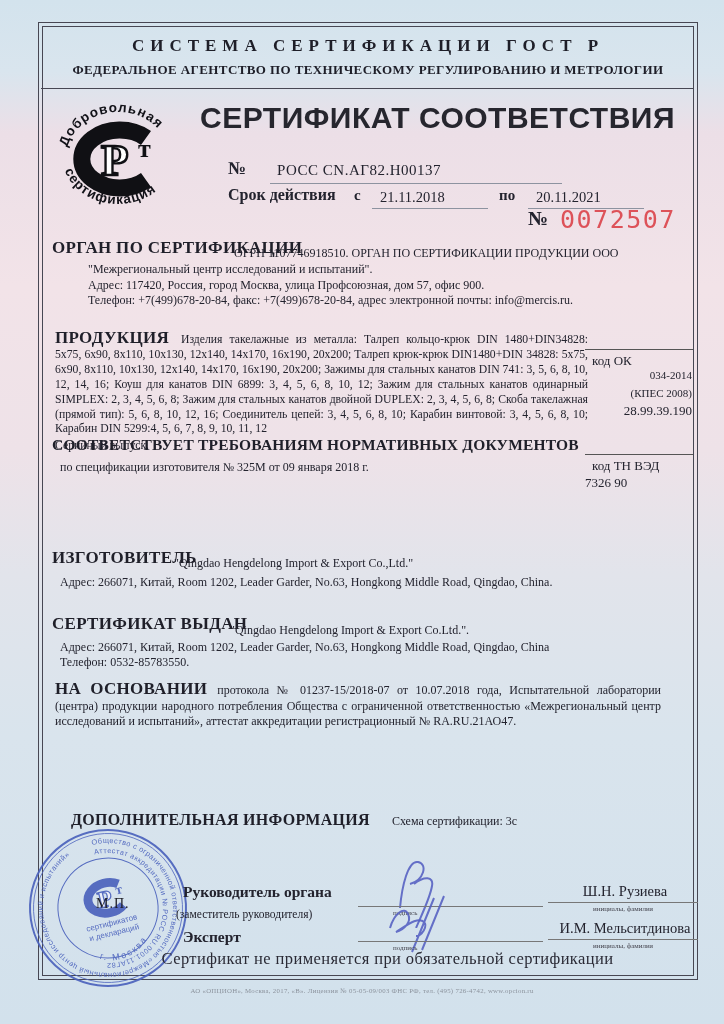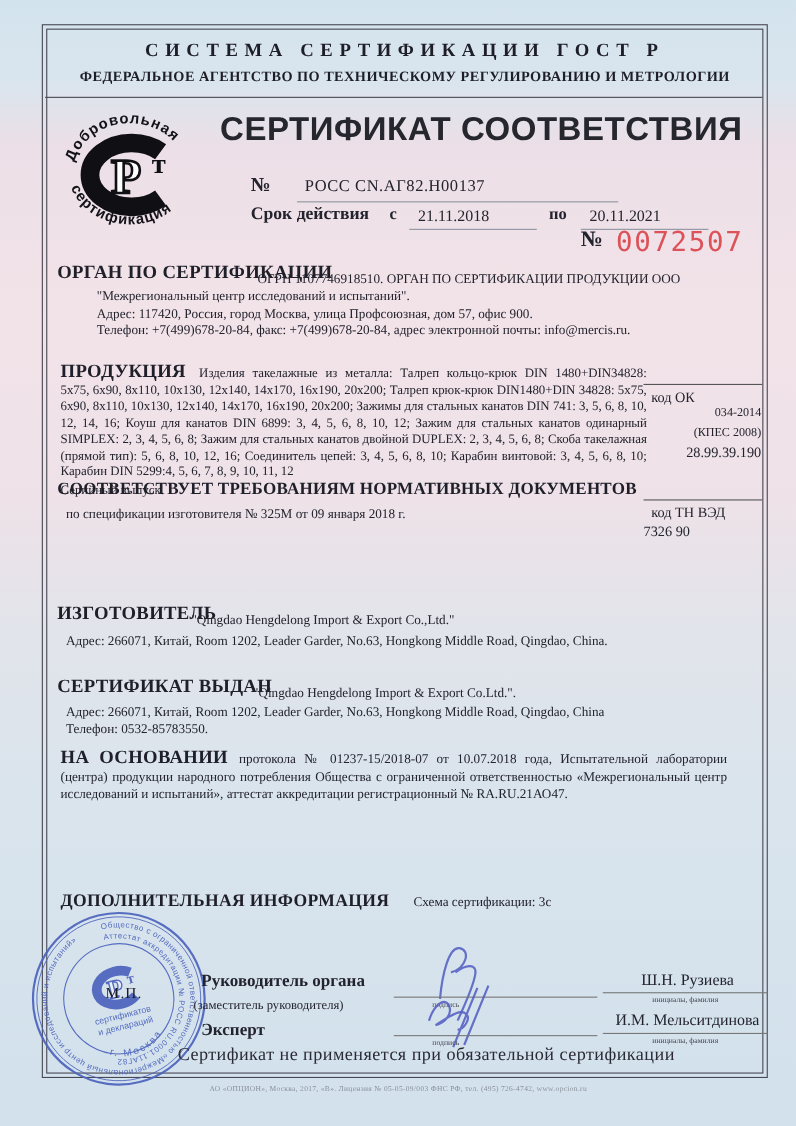--- a/index.html
+++ b/index.html
@@ -31,21 +31,21 @@
   .prod .sec-h{margin-right:12px;}
   .serial{display:block;margin-top:2px;text-align:left;}
   .code-label{font-size:13px;}
   .code-vals{left:585px;top:366px;width:107px;text-align:right;font-size:11px;line-height:18px;}
   .code-big{font-size:13px;}
   .tnved-val{left:585px;top:475px;width:107px;text-align:left;font-size:13px;}
   .note12{font-size:12px;}
   .basis{left:55px;top:681px;width:606px;font-size:12px;line-height:15.6px;}
   .basis .sec-h{margin-right:10px;}
   .addinfo{left:55px;top:811px;}
-  .addinfo .sec-h{font-size:16px;margin-right:18px;}
+  .addinfo .sec-h{font-size:16px;margin-right:18px;margin-left:16px;}
   .role{font-weight:700;font-size:15.5px;}
   .role-sub{font-size:11.5px;}
   .sig-caption{font-size:7px;color:#44444e;}
   .name{width:150px;text-align:center;font-size:14.5px;}
   .name-caption{width:150px;text-align:center;font-size:7px;color:#44444e;}
   .bottom-note{left:38px;top:949px;width:699px;text-align:center;font-size:16.5px;letter-spacing:0.4px;color:#2a2a35;}
   .footer{left:0;top:987px;width:724px;text-align:center;font-size:6.8px;letter-spacing:0.3px;color:#8b929c;}
   .mp{left:96px;top:896px;font-size:14px;letter-spacing:1px;color:#1c1c24;}
   .stamp{left:26px;top:826px;transform:rotate(-14deg);opacity:0.92;}
   .sig-svg{opacity:0.88;}

